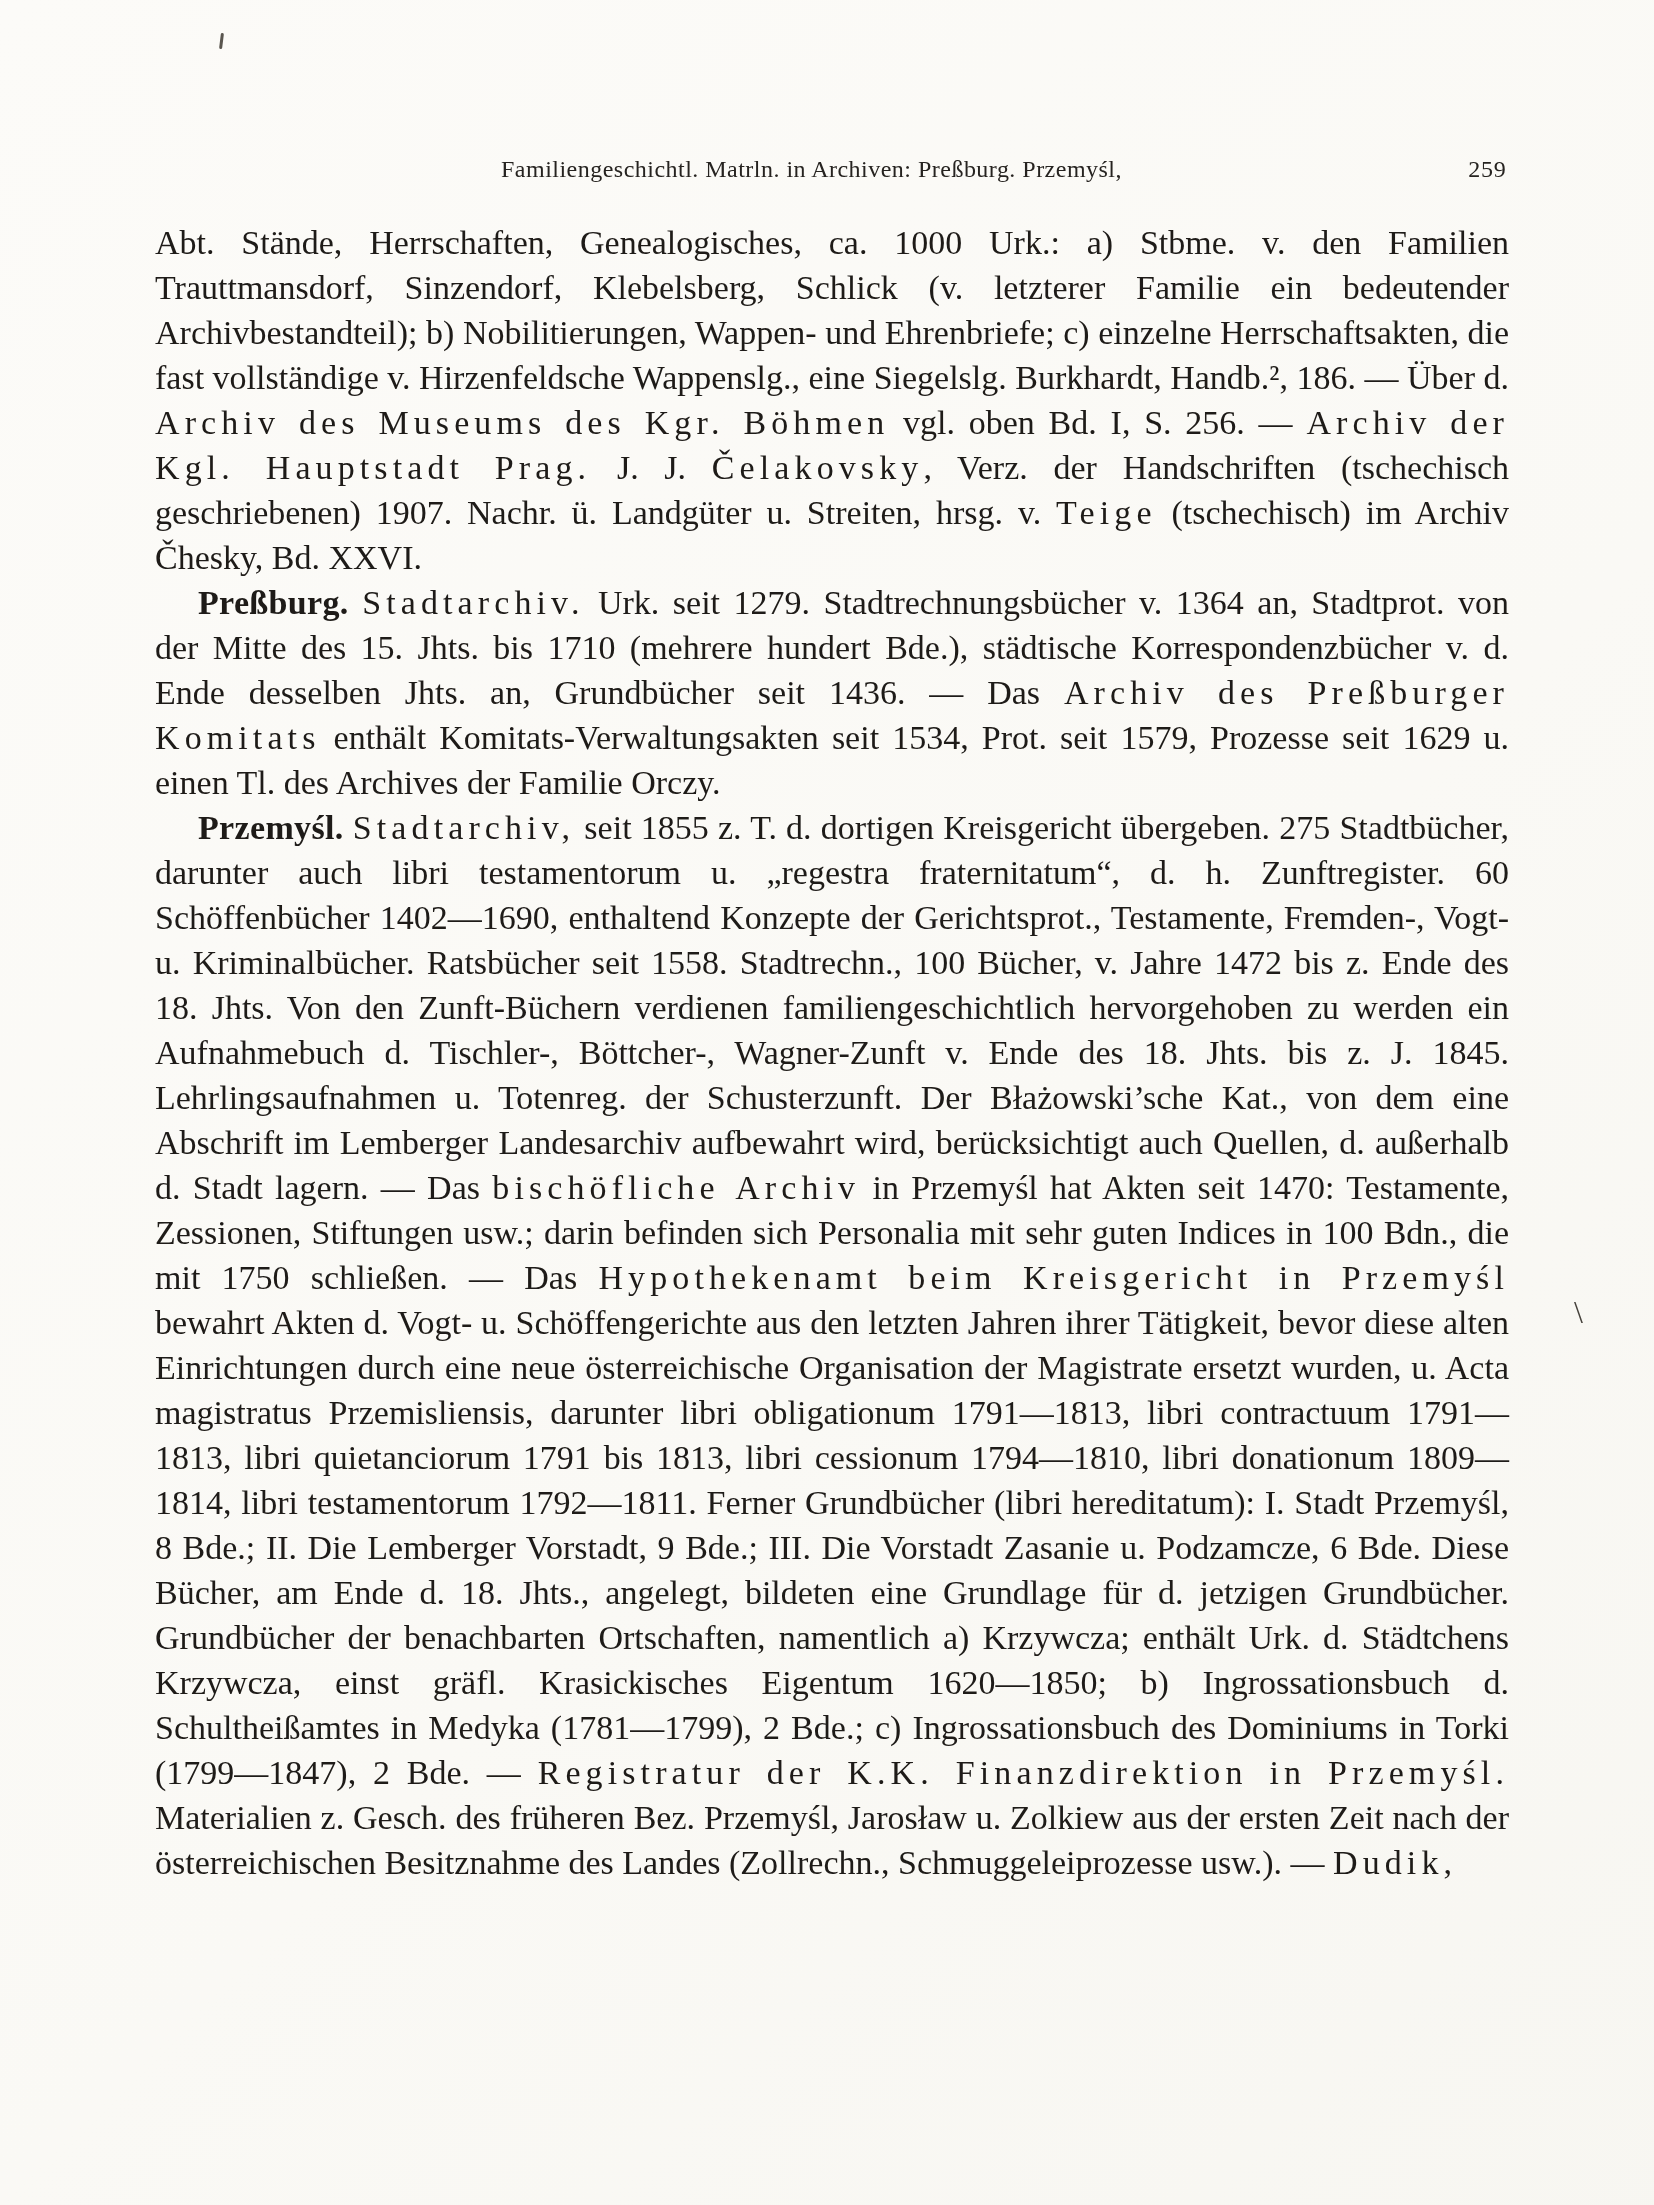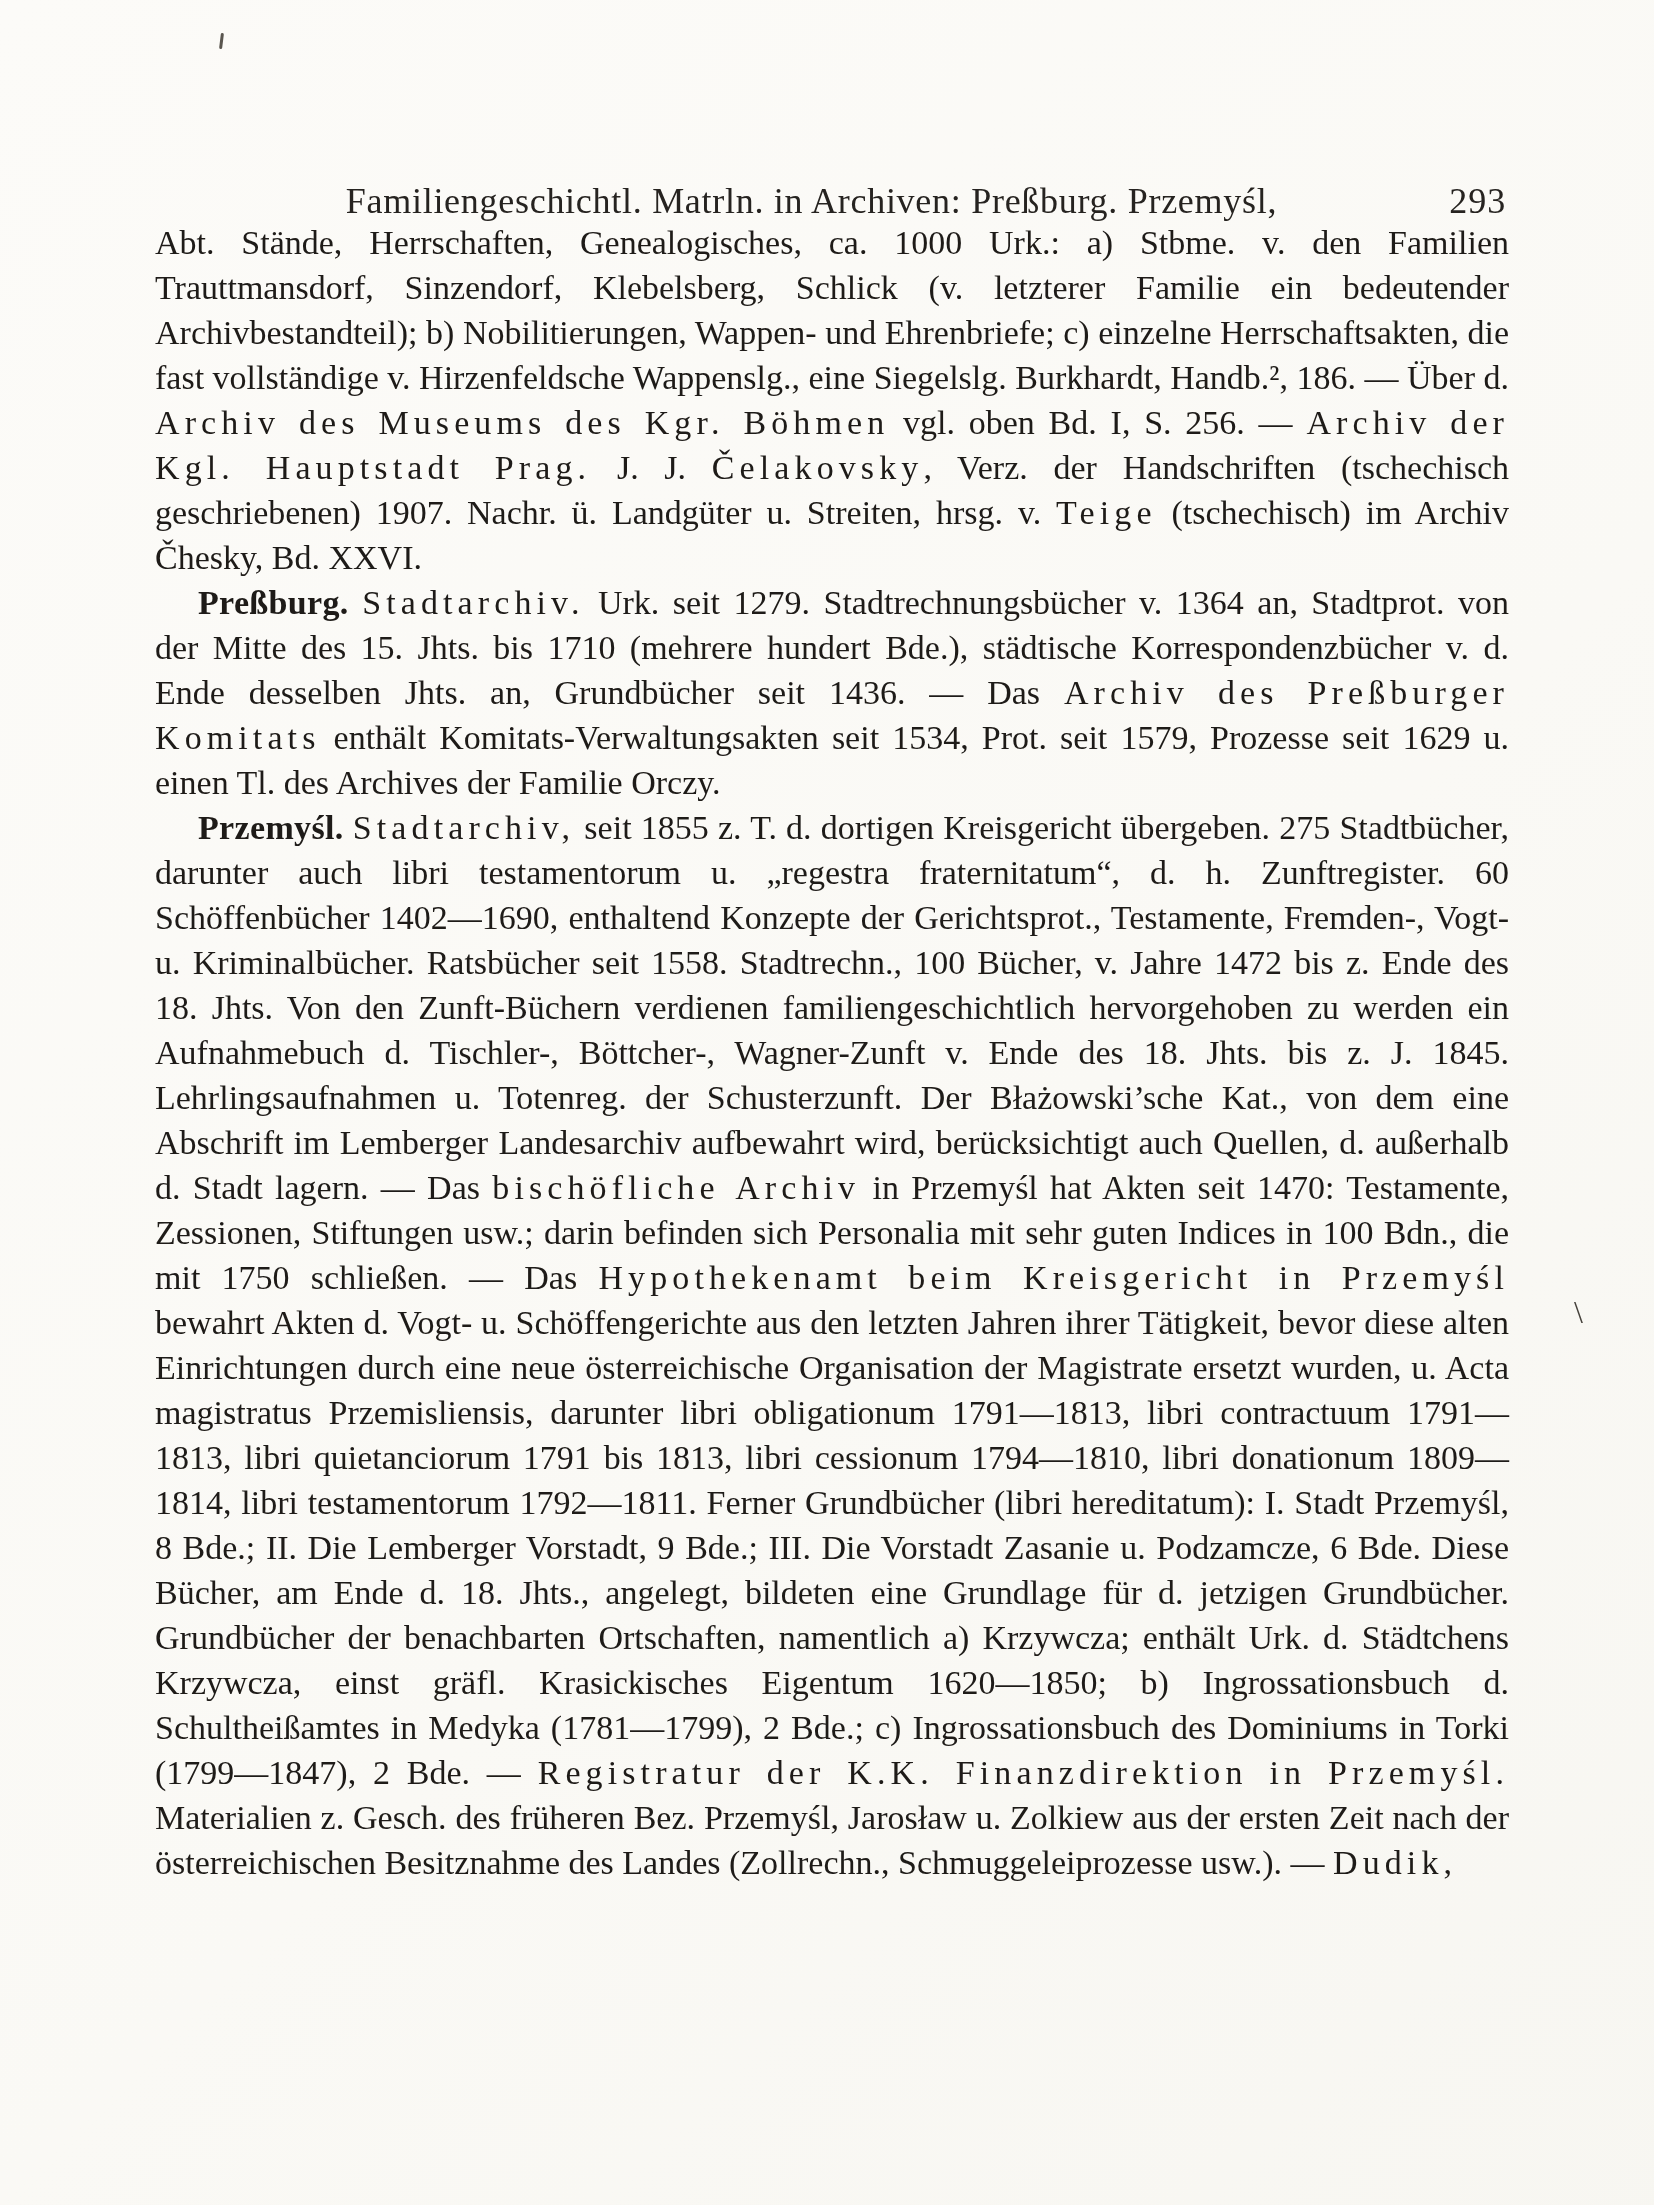--- a/index.html
+++ b/index.html
@@ -19,24 +19,23 @@
     background: linear-gradient(135deg, #fcfbf8 0%, #faf9f5 55%, #f7f6f1 100%);
     color: #201d1a;
     overflow: hidden;
   }
   .header {
     position: absolute;
     top: 149px;
     left: 114px;
     right: 146px;
     height: 40px;
-    font-size: 36px;
+    font-size: 24px;
     line-height: 40px;
     color: #262320;
-    margin-top: 32px;
   }
   .running-title {
     display: block;
     text-align: center;
     letter-spacing: 0.02em;
   }
   .page-number {
     position: absolute;
     right: 2.6px;
     top: 0;
@@ -90,21 +89,21 @@
 </style>
 </head>
 <body>
 
 <div class="page">
 
   <span class="artifact-tick"></span>
 
   <div class="header">
     <span class="running-title">Familiengeschichtl. Matrln. in Archiven: Preßburg. Przemyśl,</span>
-    <span class="page-number">293</span>
+    <span class="page-number">259</span>
   </div>
 
   <div class="body-text">
       <p class="para"><span class="run-normal">Abt. Stände, Herrschaften, Genealogisches, ca. 1000 Urk.: a) Stbme. v. den Familien Trauttmansdorf, Sinzendorf, Klebelsberg, Schlick (v. letzterer Familie ein bedeutender Archivbestandteil); b) Nobilitierungen, Wappen- und Ehrenbriefe; c) einzelne Herrschaftsakten, die fast vollständige v. Hirzenfeldsche Wappenslg., eine Siegelslg. Burkhardt, Handb.², 186. — Über d. </span><span class="run-spaced">Archiv des Museums des Kgr. Böhmen</span><span class="run-normal"> vgl. oben Bd. I, S. 256. — </span><span class="run-spaced">Archiv der Kgl. Hauptstadt Prag.</span><span class="run-normal"> J. J. </span><span class="run-spaced">Čelakovsky</span><span class="run-normal">, Verz. der Handschriften (tschechisch geschriebenen) 1907. Nachr. ü. Landgüter u. Streiten, hrsg. v. </span><span class="run-spaced">Teige</span><span class="run-normal"> (tschechisch) im Archiv Čhesky, Bd. XXVI.</span></p>
       <p class="para indent"><span class="run-bold">Preßburg.</span><span class="run-normal"> </span><span class="run-spaced">Stadtarchiv.</span><span class="run-normal"> Urk. seit 1279. Stadtrechnungsbücher v. 1364 an, Stadtprot. von der Mitte des 15. Jhts. bis 1710 (mehrere hundert Bde.), städtische Korrespondenzbücher v. d. Ende desselben Jhts. an, Grundbücher seit 1436. — Das </span><span class="run-spaced">Archiv des Preßburger Komitats</span><span class="run-normal"> enthält Komitats-Verwaltungsakten seit 1534, Prot. seit 1579, Prozesse seit 1629 u. einen Tl. des Archives der Familie Orczy.</span></p>
       <p class="para indent"><span class="run-bold">Przemyśl.</span><span class="run-normal"> </span><span class="run-spaced">Stadtarchiv,</span><span class="run-normal"> seit 1855 z. T. d. dortigen Kreisgericht übergeben. 275 Stadtbücher, darunter auch libri testamentorum u. „regestra fraternitatum“, d. h. Zunftregister. 60 Schöffenbücher 1402—1690, enthaltend Konzepte der Gerichtsprot., Testamente, Fremden-, Vogt- u. Kriminalbücher. Ratsbücher seit 1558. Stadtrechn., 100 Bücher, v. Jahre 1472 bis z. Ende des 18. Jhts. Von den Zunft-Büchern verdienen familiengeschichtlich hervorgehoben zu werden ein Aufnahmebuch d. Tischler-, Böttcher-, Wagner-Zunft v. Ende des 18. Jhts. bis z. J. 1845. Lehrlingsaufnahmen u. Totenreg. der Schusterzunft. Der Błażowski’sche Kat., von dem eine Abschrift im Lemberger Landesarchiv aufbewahrt wird, berücksichtigt auch Quellen, d. außerhalb d. Stadt lagern. — Das </span><span class="run-spaced">bischöfliche Archiv</span><span class="run-normal"> in Przemyśl hat Akten seit 1470: Testamente, Zessionen, Stiftungen usw.; darin befinden sich Personalia mit sehr guten Indices in 100 Bdn., die mit 1750 schließen. — Das </span><span class="run-spaced">Hypothekenamt beim Kreisgericht in Przemyśl</span><span class="run-normal"> bewahrt Akten d. Vogt- u. Schöffengerichte aus den letzten Jahren ihrer Tätigkeit, bevor diese alten Einrichtungen durch eine neue österreichische Organisation der Magistrate ersetzt wurden, u. Acta magistratus Przemisliensis, darunter libri obligationum 1791—1813, libri contractuum 1791—1813, libri quietanciorum 1791 bis 1813, libri cessionum 1794—1810, libri donationum 1809—1814, libri testamentorum 1792—1811. Ferner Grundbücher (libri hereditatum): I. Stadt Przemyśl, 8 Bde.; II. Die Lemberger Vorstadt, 9 Bde.; III. Die Vorstadt Zasanie u. Podzamcze, 6 Bde. Diese Bücher, am Ende d. 18. Jhts., angelegt, bildeten eine Grundlage für d. jetzigen Grundbücher. Grundbücher der benachbarten Ortschaften, namentlich a) Krzywcza; enthält Urk. d. Städtchens Krzywcza, einst gräfl. Krasickisches Eigentum 1620—1850; b) Ingrossationsbuch d. Schultheißamtes in Medyka (1781—1799), 2 Bde.; c) Ingrossationsbuch des Dominiums in Torki (1799—1847), 2 Bde. — </span><span class="run-spaced">Registratur der K.K. Finanzdirektion in Przemyśl.</span><span class="run-normal"> Materialien z. Gesch. des früheren Bez. Przemyśl, Jarosław u. Zolkiew aus der ersten Zeit nach der österreichischen Besitznahme des Landes (Zollrechn., Schmuggeleiprozesse usw.). — </span><span class="run-spaced">Dudik,</span></p>
     </div>
 
   <span class="artifact-backslash">\</span>
 

